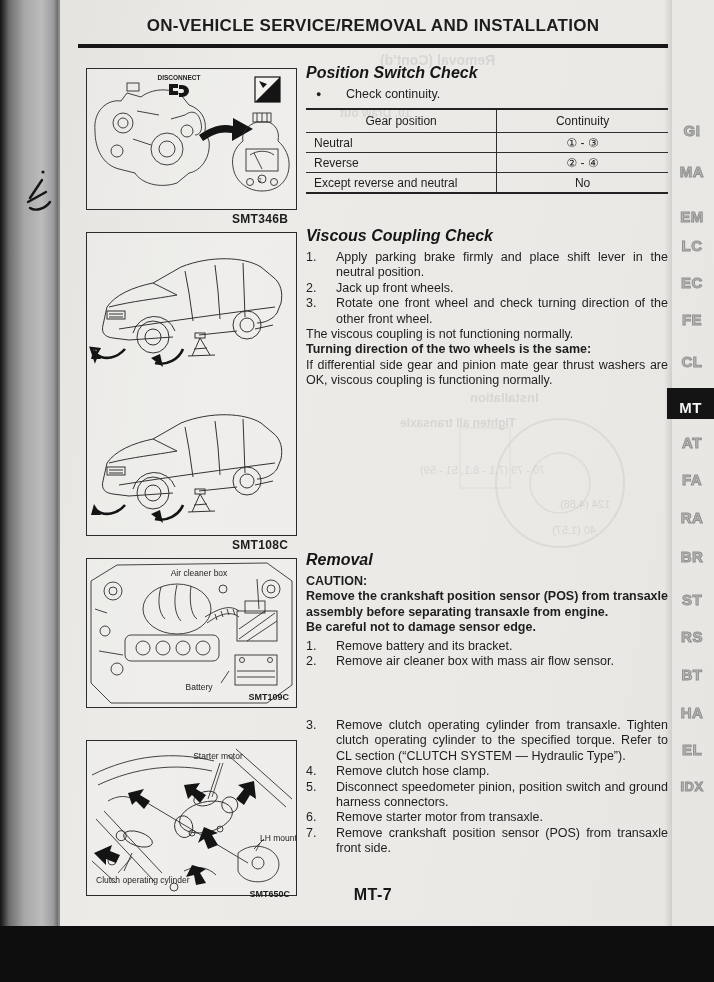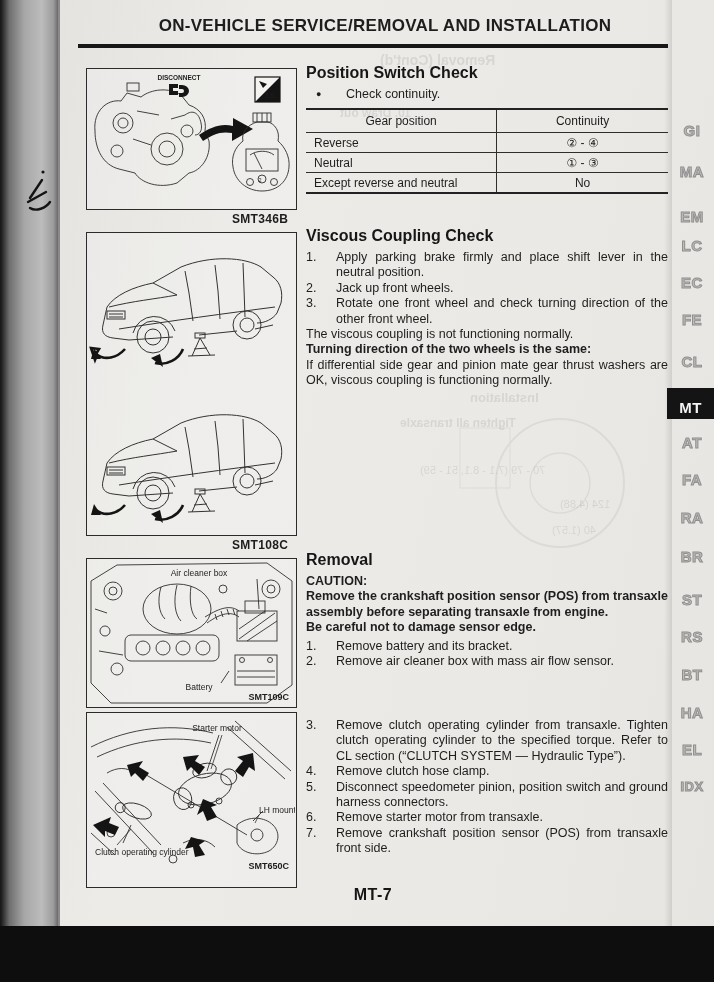--- a/index.html
+++ b/index.html
@@ -12,33 +12,33 @@
          background:linear-gradient(100deg,#e2e1de 0%,#ecebe8 30%,#eae9e6 70%,#e6e5e1 100%);}
   
   .spine{position:absolute;left:0;top:0;width:58px;height:928px;
          background:linear-gradient(90deg,#161616 0%,#222 3%,#6e6e6e 16%,#a7a7a7 42%,#bcbcbc 72%,#9c9c9c 92%,#6a6a6a 100%);
          border-right:2px solid #8a8a8a;}
   .bottom-bar{position:absolute;left:0;top:926px;width:714px;height:56px;background:#0e0e0e;}
   .edge-shadow{position:absolute;left:664px;top:0;width:8px;height:926px;
          background:linear-gradient(90deg,rgba(0,0,0,0),rgba(0,0,0,.10));}
 
   
-  .header-title{position:absolute;left:90px;top:16px;width:590px;text-align:center;
+  .header-title{position:absolute;left:78px;top:16px;width:590px;text-align:center;
         font-size:17px;font-weight:bold;color:#1d1d1d;letter-spacing:.3px;}
   .header-rule{position:absolute;left:78px;top:44px;width:590px;height:4px;background:#171717;}
 
   
   .figbox{position:absolute;left:86px;width:211px;border:1.5px solid #2b2b2b;
         background:rgba(255,255,255,.18);box-sizing:border-box;}
   .figlabel{position:absolute;font-size:12px;font-weight:bold;color:#1c1c1c;letter-spacing:.3px;}
   svg text{font-family:"Liberation Sans",sans-serif;fill:#1c1c1c;}
 
   
   .col{position:absolute;left:306px;width:362px;color:#1e1e1e;}
-  h2.sec{font-size:16px;font-weight:bold;margin:0 0 5px 0;color:#161616;}
+  h2.sec{font-size:16px;font-weight:bold;margin:0 0 5px 0;color:#161616;font-style:italic;}
   .subhead{font-size:13.5px;font-weight:bold;line-height:16px;margin:0 0 6px 0;}
   .bullet-row{display:flex;font-size:12.5px;line-height:15px;margin:2px 0 6px 0;}
   .bullet-row .dot{width:30px;padding-left:10px;font-size:9px;line-height:15px;}
   .body-t{font-size:12.5px;line-height:15.4px;text-align:justify;}
   .bold-t{font-size:12.5px;line-height:15.4px;font-weight:bold;text-align:justify;}
   .step{display:flex;font-size:12.5px;line-height:15.4px;}
   .step .num{width:30px;flex:none;}
   .step .txt{flex:1;text-align:justify;}
 
   
@@ -224,21 +224,21 @@
         <path d="M12,92 L36,96 M8,50 L20,54"></path>
         <path d="M170,20 L172,50"></path>
         <path d="M142,112 L134,124"></path>
       </g>
       <text x="112" y="17" font-size="8.5" text-anchor="middle">Air cleaner box</text>
       <text x="112" y="131" font-size="8.5" text-anchor="middle">Battery</text>
       <text x="202" y="141" font-size="9" font-weight="bold" text-anchor="end">SMT109C</text>
     </svg>
   </div>
 
-  <div class="figbox" style="top:712px;height:176px;">
+  <div class="figbox" style="top:740px;height:156px;text-align:center;">
     <svg width="208" height="161" viewBox="0 0 208 161">
       <g stroke="#2f2f2f" stroke-width=".9" fill="none">
         <path d="M4,34 C44,14 86,10 126,20 M10,44 C48,26 88,22 124,30"></path>
         <path d="M8,78 L66,140 M16,70 L74,132"></path>
         <path d="M148,8 L204,58 M140,14 L198,66"></path>
         <path d="M56,60 L160,122"></path>
         <g transform="rotate(-14 118 76)">
           <ellipse cx="118" cy="76" rx="27" ry="15"></ellipse>
           <ellipse cx="94" cy="80" rx="9" ry="11"></ellipse>
           <circle cx="144" cy="70" r="8"></circle>
@@ -279,26 +279,26 @@
       <span class="dot">●</span>
       <span>Check continuity.</span>
     </div>
     <table class="cont">
       <tbody>
           <tr>
         <th>Gear position</th>
         <th>Continuity</th>
       </tr>
       <tr>
+        <td>Neutral</td>
+        <td>① - ③</td>
+      </tr>
+      <tr>
         <td>Reverse</td>
         <td>② - ④</td>
-      </tr>
-      <tr>
-        <td>Neutral</td>
-        <td>① - ③</td>
       </tr>
       <tr>
         <td>Except reverse and neutral</td>
         <td>No</td>
       </tr>
     </tbody>
       </table>
   </div>
 
   <div class="col" style="top:227px;">

